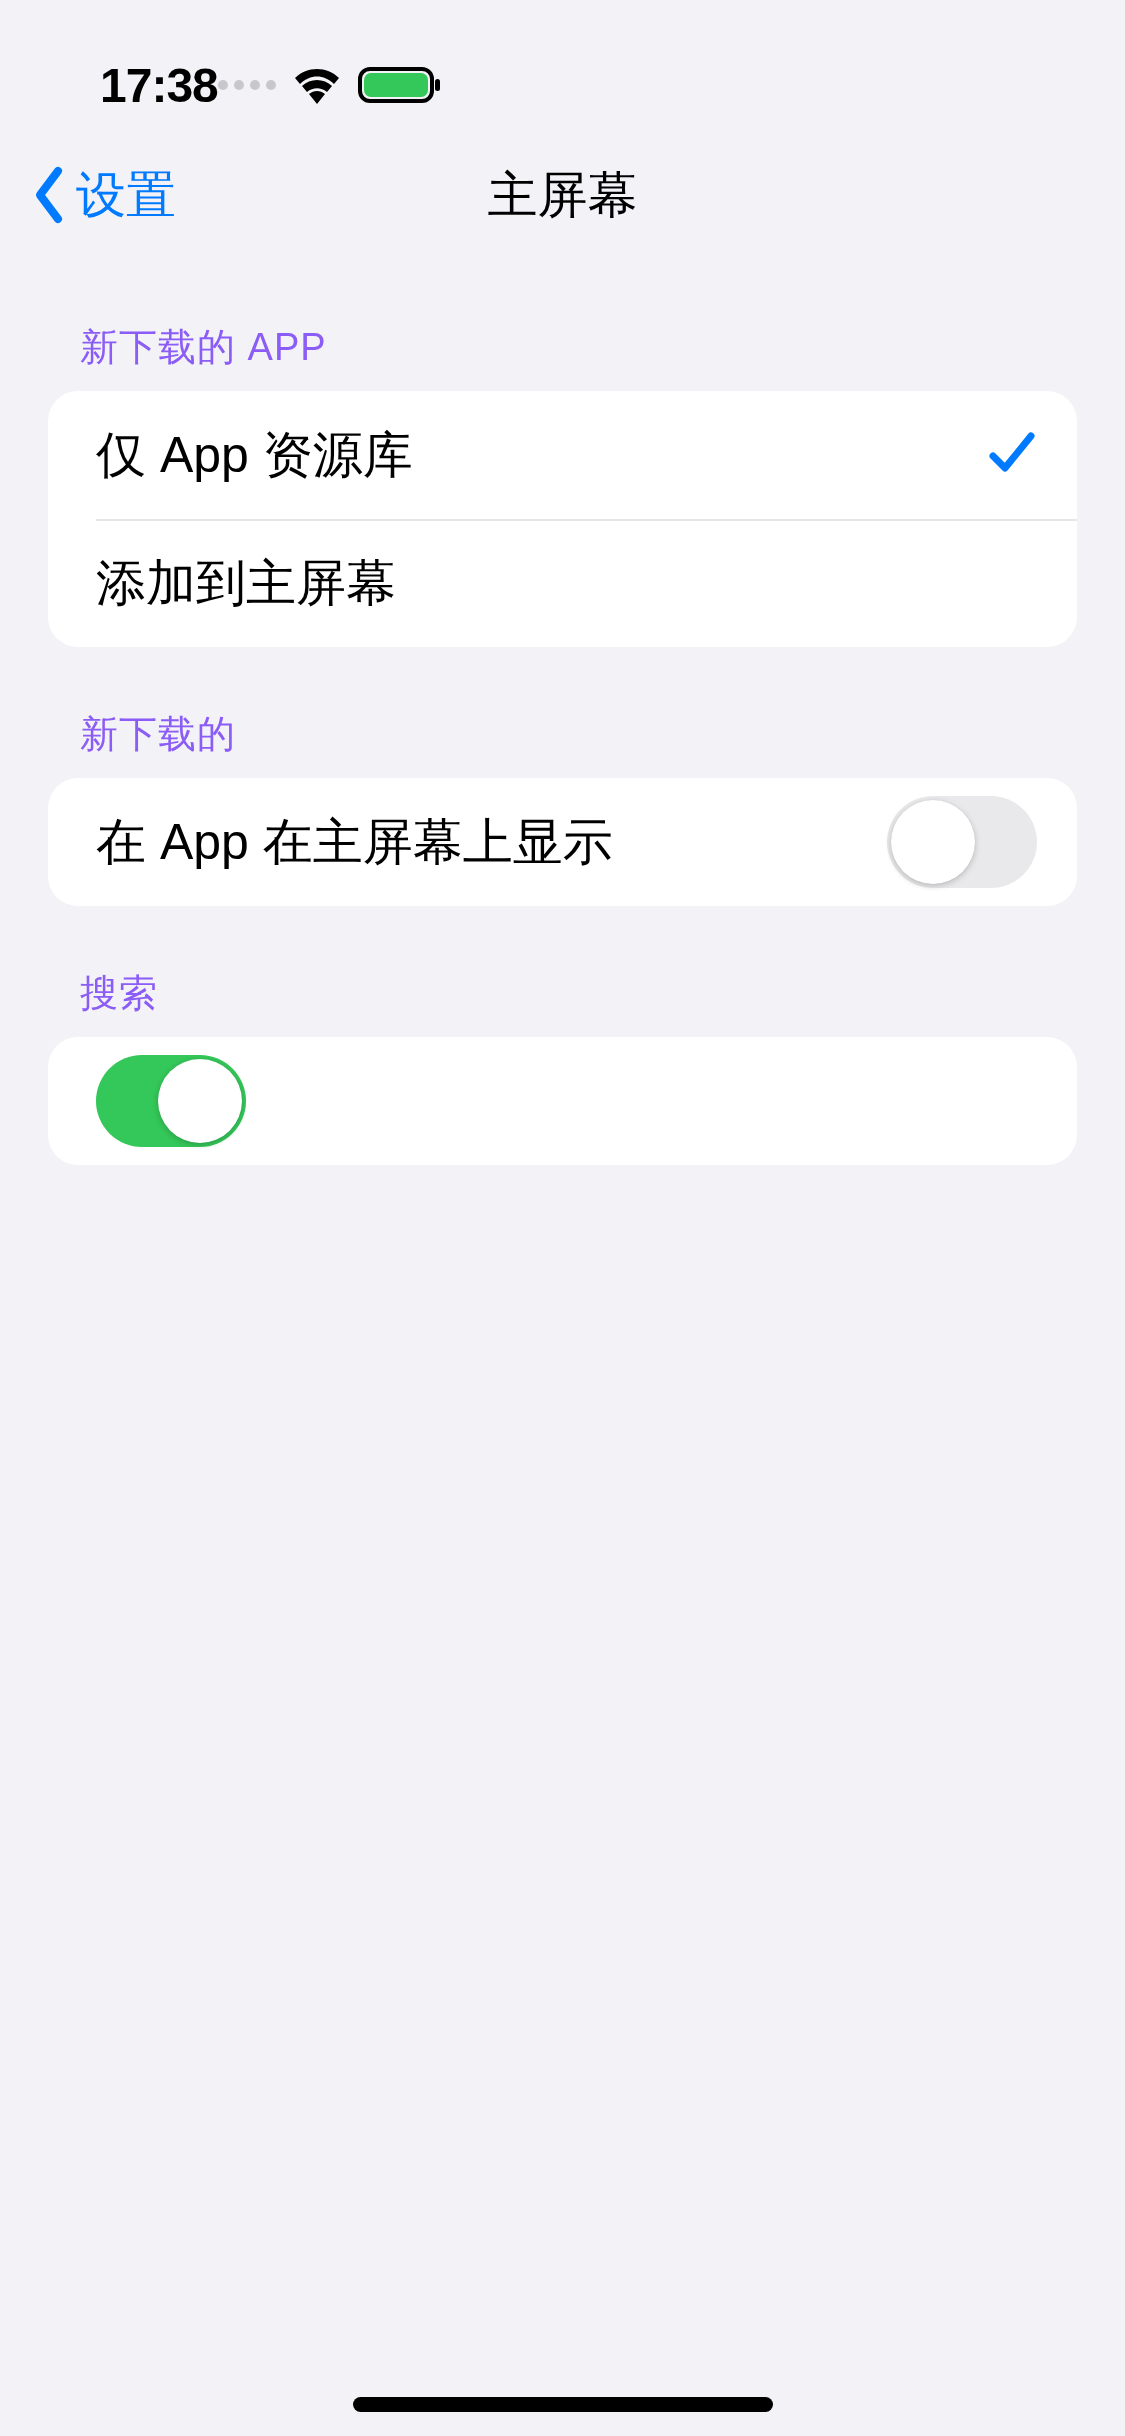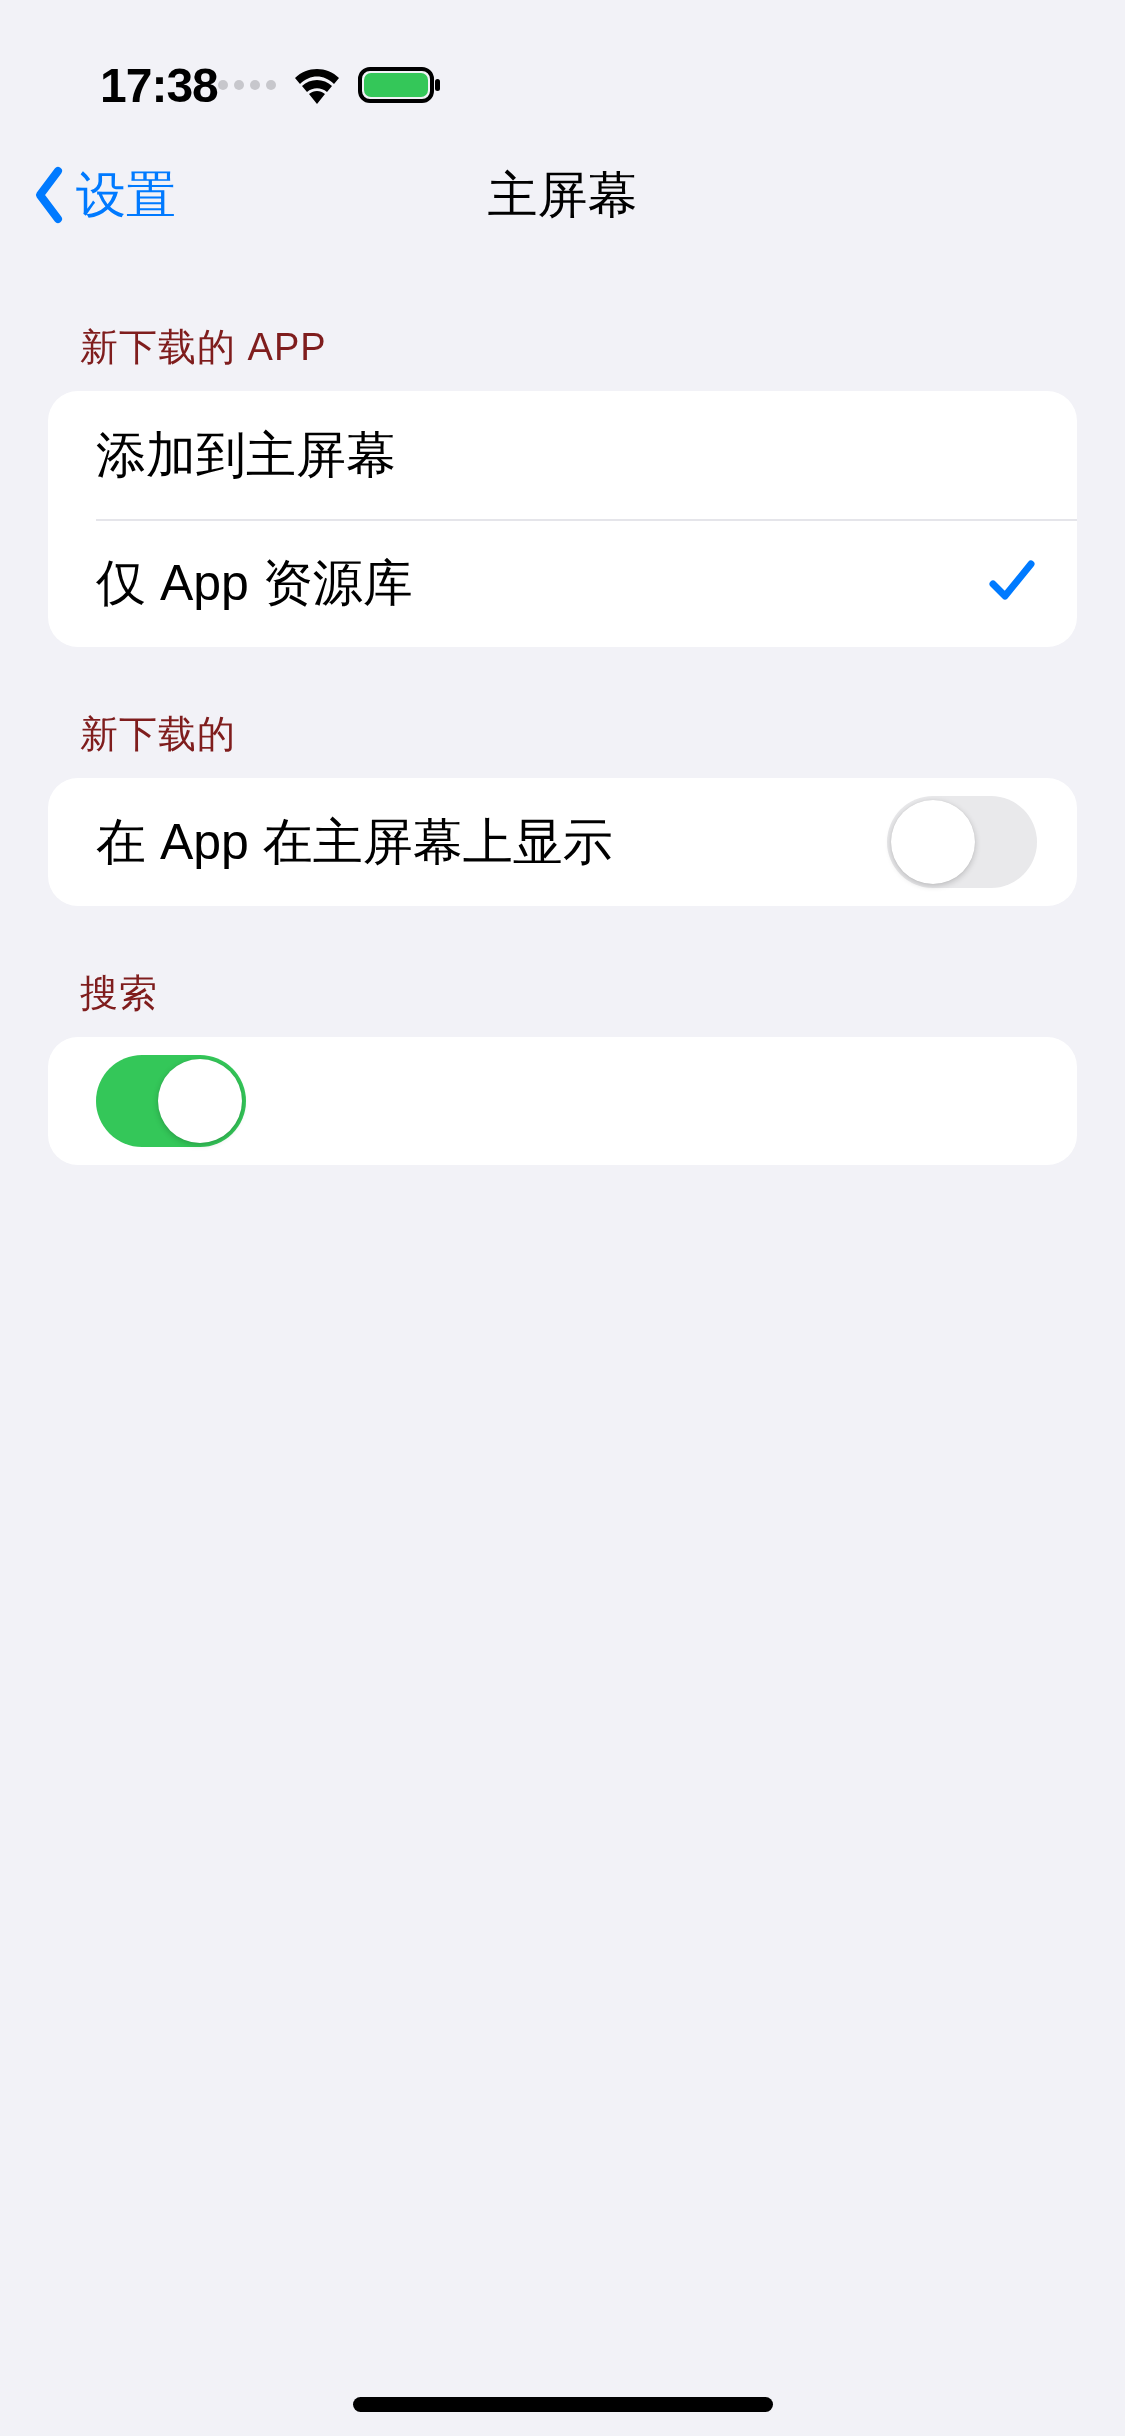--- a/index.html
+++ b/index.html
@@ -80,21 +80,21 @@
       width: 100%;
       text-align: center;
       font-size: 50px;
       font-weight: 400;
     }
     .content {
       padding: 0 48px;
     }
     .section-header {
       font-size: 38px;
-      color: #7f1d1d;
+      color: #8b5cf6;
       padding: 62px 0 18px 32px;
       letter-spacing: 1px;
     }
     .group {
       background: #ffffff;
       border-radius: 30px;
       overflow: hidden;
     }
     .row {
       display: flex;
@@ -196,30 +196,30 @@
     <span class="back-label">设置</span>
   </div>
   <div class="title">主屏幕</div>
 </div>
 
 <div class="content">
 
   <div class="section-header">新下载的 APP</div>
   <div class="group">
     <div class="row">
-      <span class="row-label">添加到主屏幕</span>
-    </div>
-    <div class="row">
       <span class="row-label">仅 App 资源库</span>
       <span class="check">
         <svg viewBox="0 0 50 50">
             <polyline points="6,28 18,40 44,8" fill="none" stroke="#007aff" stroke-width="7" stroke-linecap="round" stroke-linejoin="round"></polyline>
           </svg>
       </span>
     </div>
+    <div class="row">
+      <span class="row-label">添加到主屏幕</span>
+    </div>
   </div>
 
   <div class="section-header">新下载的</div>
   <div class="group">
     <div class="row">
       <span class="row-label">在 App 在主屏幕上显示</span>
       <div class="switch off">
         <div class="knob"></div>
       </div>
     </div>

